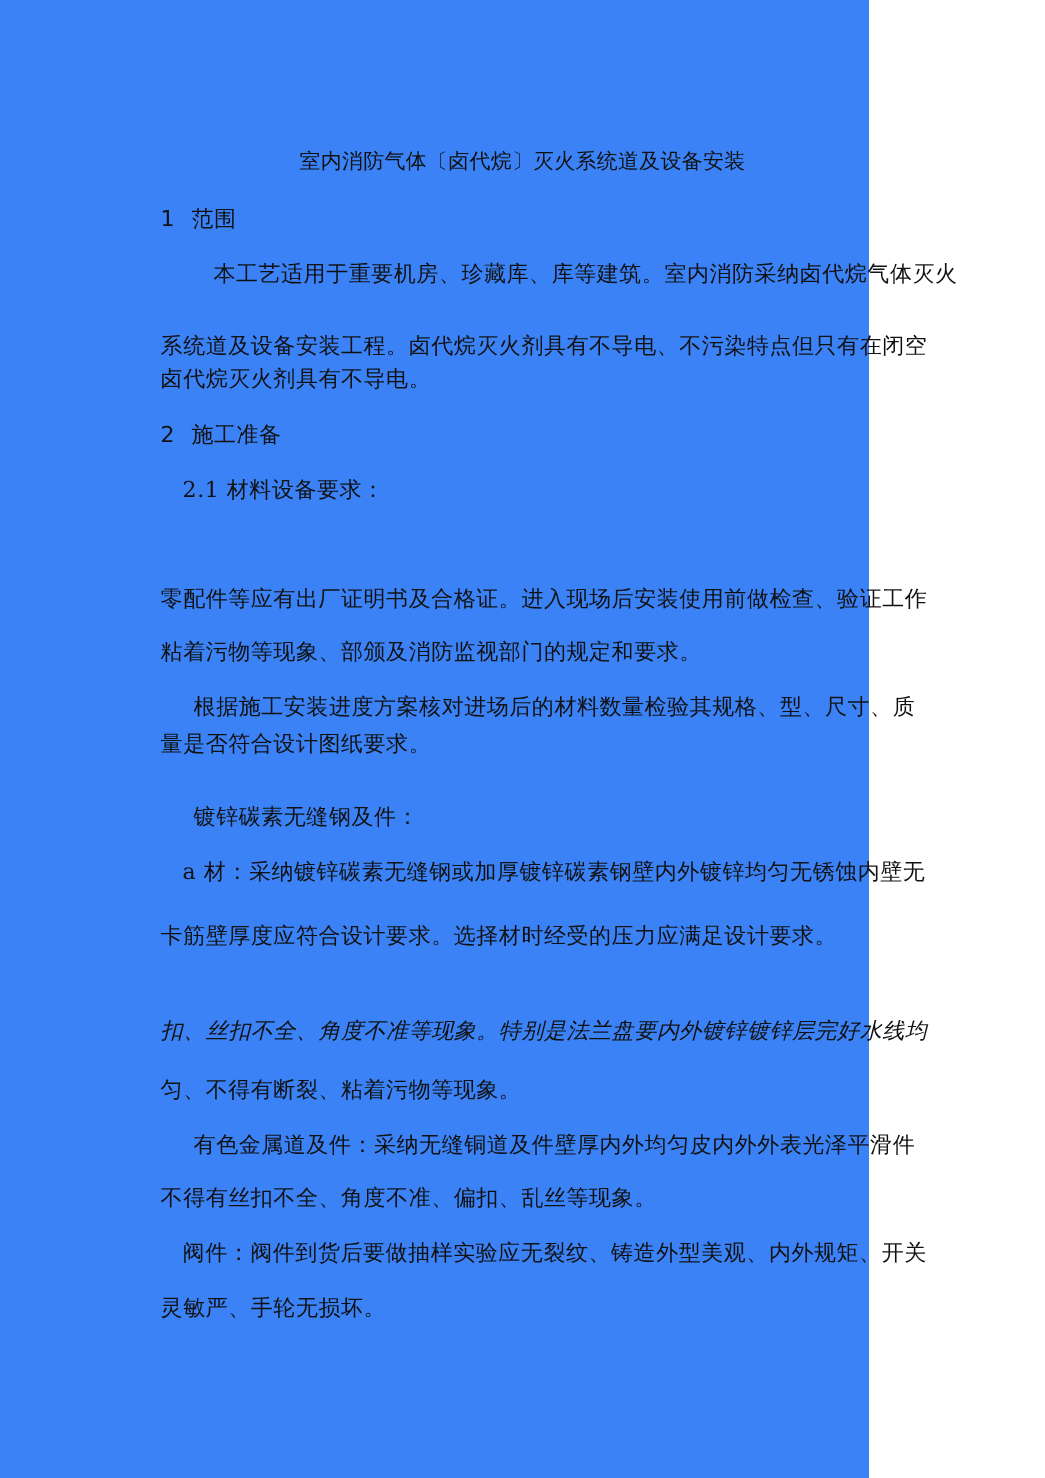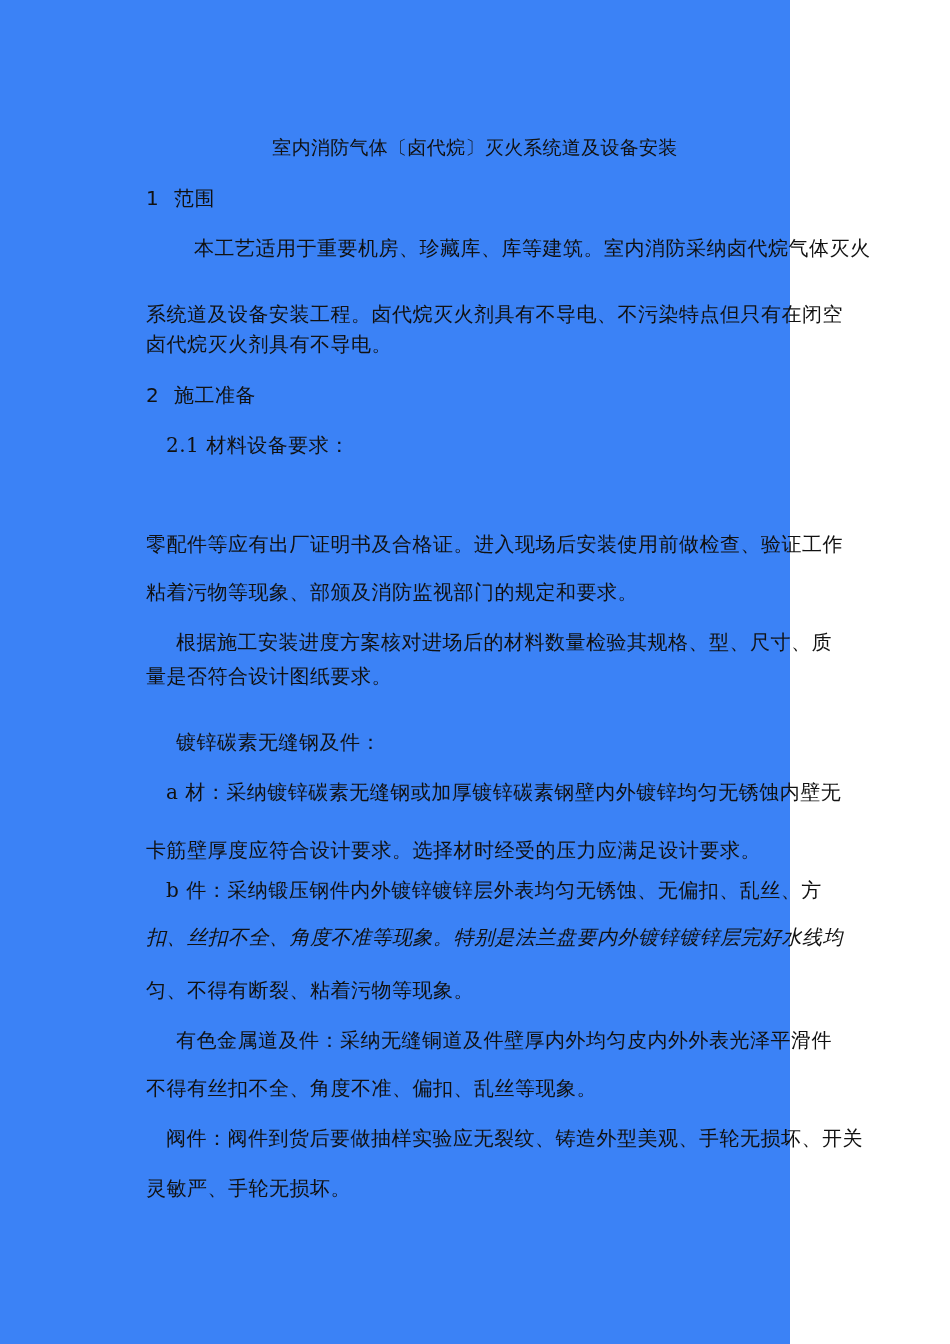--- a/index.html
+++ b/index.html
@@ -35,23 +35,22 @@
   <div class="line" style="top:580px;">粘着污物等现象、部颁及消防监视部门的规定和要求。</div>
 
   <div class="line" style="top:630px; left:176px;">根据施工安装进度方案核对进场后的材料数量检验其规格、型、尺寸、质</div>
   <div class="line" style="top:664px;">量是否符合设计图纸要求。</div>
 
   <div class="line" style="top:730px; left:176px;">镀锌碳素无缝钢及件：</div>
 
   <div class="line" style="top:780px; left:166px;">a 材：采纳镀锌碳素无缝钢或加厚镀锌碳素钢壁内外镀锌均匀无锈蚀内壁无</div>
   <div class="line" style="top:828px;margin-top:10px;">卡筋壁厚度应符合设计要求。选择材时经受的压力应满足设计要求。</div>
 
-  <div class="line" style="top:878px; left:166px;">b 件：采纳锻压钢件内外镀锌镀锌层外表均匀无锈蚀、无偏扣、乱丝、方</div>
   <div class="line" style="top:925px;font-style:italic;">扣、丝扣不全、角度不准等现象。特别是法兰盘要内外镀锌镀锌层完好水线均</div>
   <div class="line" style="top:978px;">匀、不得有断裂、粘着污物等现象。</div>
 
   <div class="line" style="top:1028px; left:176px;">有色金属道及件：采纳无缝铜道及件壁厚内外均匀皮内外外表光泽平滑件</div>
   <div class="line" style="top:1076px;">不得有丝扣不全、角度不准、偏扣、乱丝等现象。</div>
 
-  <div class="line" style="top:1126px; left:166px;">阀件：阀件到货后要做抽样实验应无裂纹、铸造外型美观、手轮无损坏、开关</div>
+  <div class="line" style="top:1126px; left:166px;">阀件：阀件到货后要做抽样实验应无裂纹、铸造外型美观、内外规矩、开关</div>
   <div class="line" style="top:1176px;">灵敏严、手轮无损坏。</div>
 
 </div>
 
 </body></html>

